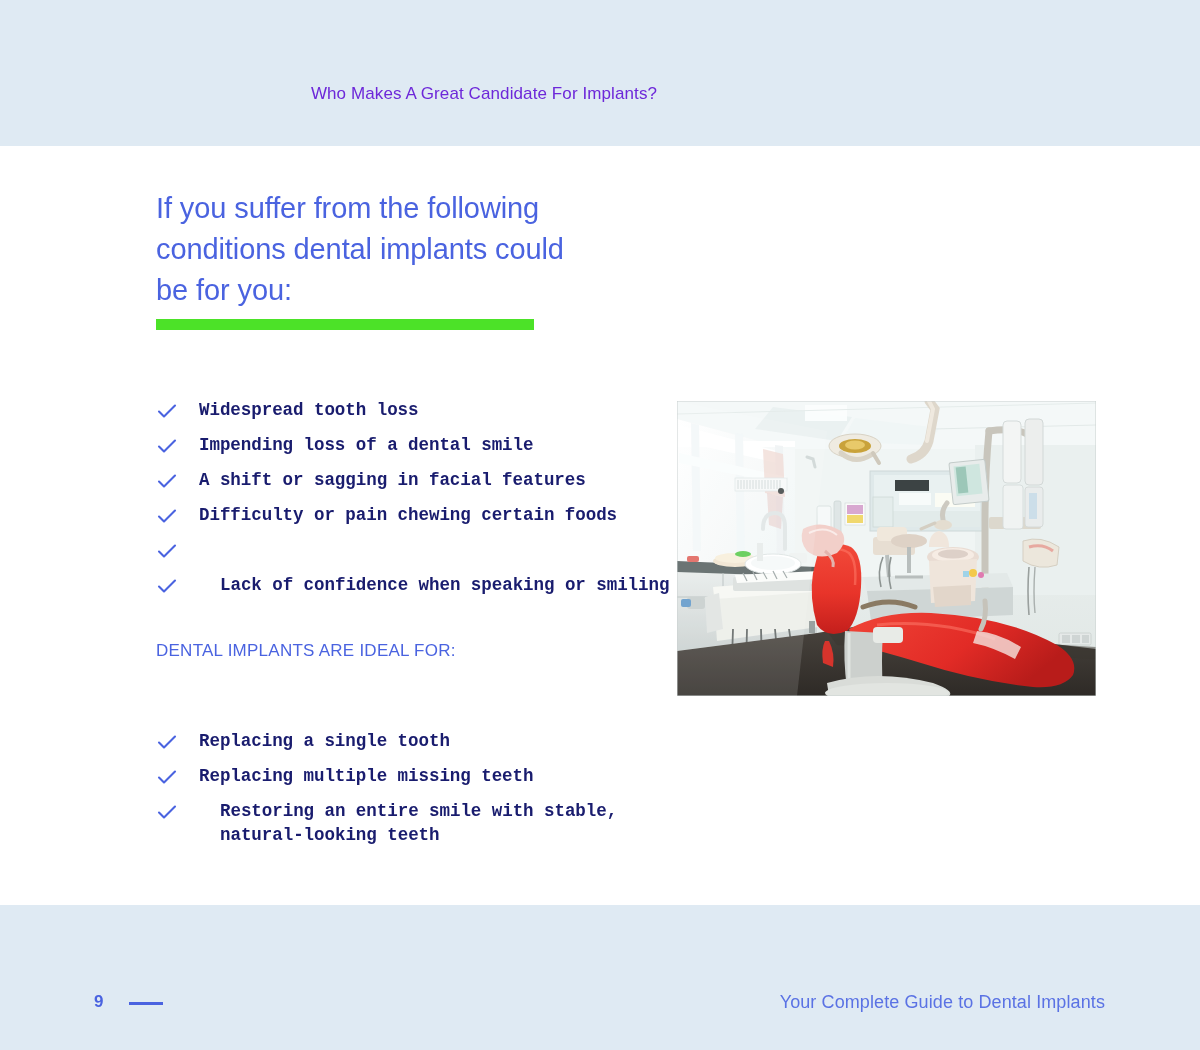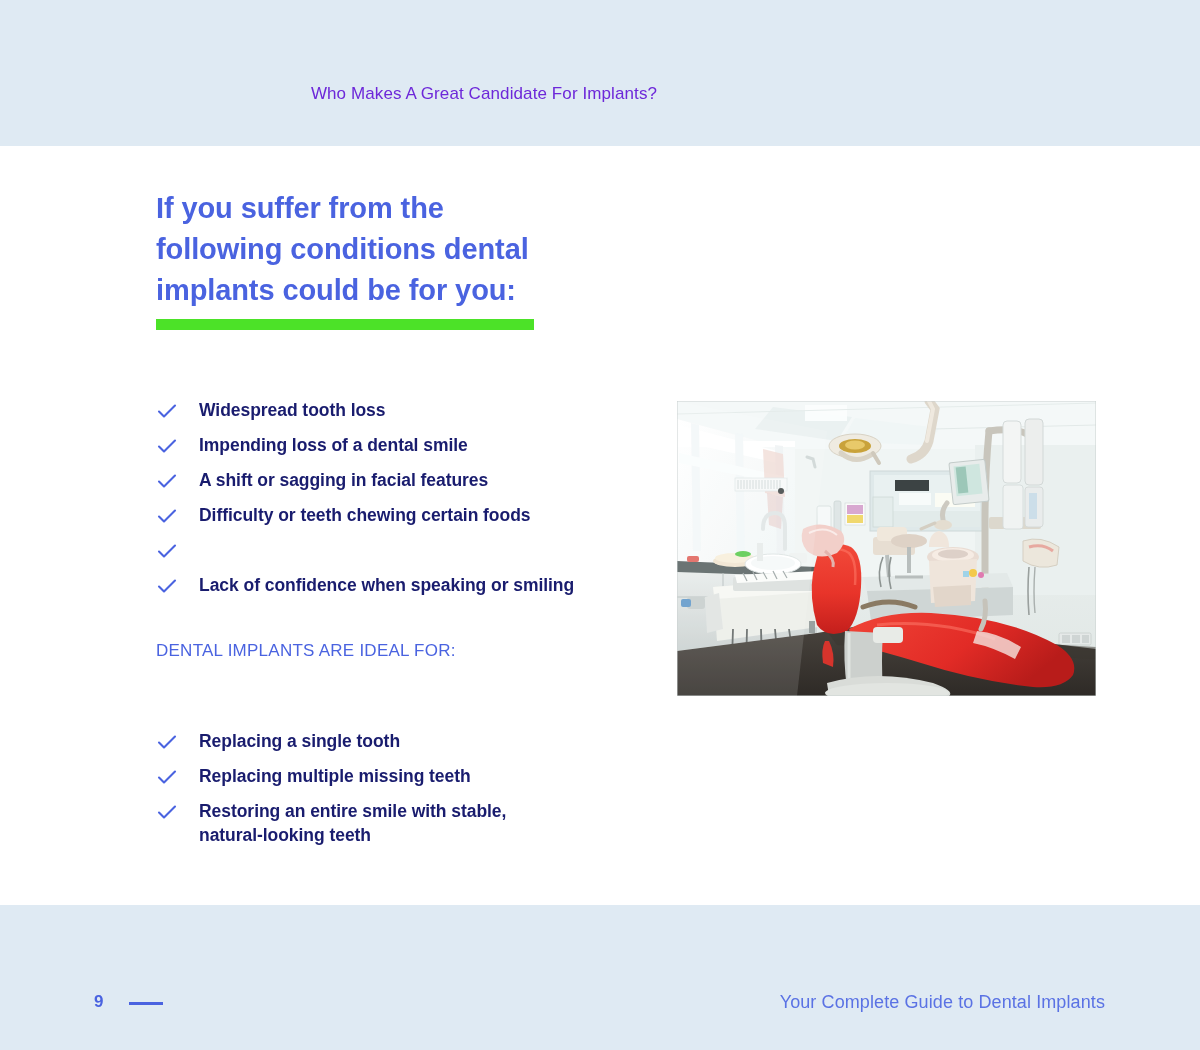--- a/index.html
+++ b/index.html
@@ -72,21 +72,21 @@
     white-space: nowrap;
   }
 
   
   .headline {
     position: absolute;
     left: 156px; top: 188px;
     width: 420px;
     font-size: 29px;
     line-height: 41px;
-    font-weight: 700;
+    font-weight: 400;
     color: #4a63e0;
     letter-spacing: -0.1px;
   }
   .rule-green {
     position: absolute;
     left: 156px; top: 319px;
     width: 378px;
     height: 11px;
     background: #4ce228;
   }
@@ -97,38 +97,39 @@
     left: 156px;
   }
   .list-a { top: 398px; }
   .list-b { top: 688px; margin-top: 41px; }
 
   .list-item {
     display: flex;
     align-items: flex-start;
     margin-bottom: 11px;
   }
-  .list-item:last-child { margin-bottom: 0; }
+  .list-item:last-child { margin-bottom: 0; gap: 21px; }
 
   .check-icon {
     flex: 0 0 auto;
     width: 22px;
     height: 22px;
     margin-right: 21px;
     margin-top: 2px;
   }
   .check-icon svg { display: block; }
 
   .list-text {
     font-size: 17.5px;
     line-height: 24px;
     font-weight: 700;
     color: #191c6e;
     letter-spacing: -0.05px;
     white-space: pre-line;
+    font-family: Liberation Mono, monospace;
   }
 
   .section-label {
     position: absolute;
     left: 156px; top: 641px;
     font-size: 17px;
     font-weight: 400;
     color: #4a63e0;
     letter-spacing: 0.25px;
   }
@@ -179,21 +180,21 @@
           </svg>
       </span>
       <span class="list-text">A shift or sagging in facial features</span>
     </div>
     <div class="list-item">
       <span class="check-icon">
         <svg width="22" height="22" viewBox="0 0 22 22">
             <path d="M3 11.5 L8 16.5 L19 5.5" fill="none" stroke="#4a63e0" stroke-width="2.1" stroke-linecap="round" stroke-linejoin="round"></path>
           </svg>
       </span>
-      <span class="list-text">Difficulty or teeth chewing certain foods</span>
+      <span class="list-text">Difficulty or pain chewing certain foods</span>
     </div>
     <div class="list-item">
       <span class="check-icon">
         <svg width="22" height="22" viewBox="0 0 22 22">
             <path d="M3 11.5 L8 16.5 L19 5.5" fill="none" stroke="#4a63e0" stroke-width="2.1" stroke-linecap="round" stroke-linejoin="round"></path>
           </svg>
       </span>
     </div>
     <div class="list-item">
       <span class="check-icon">

